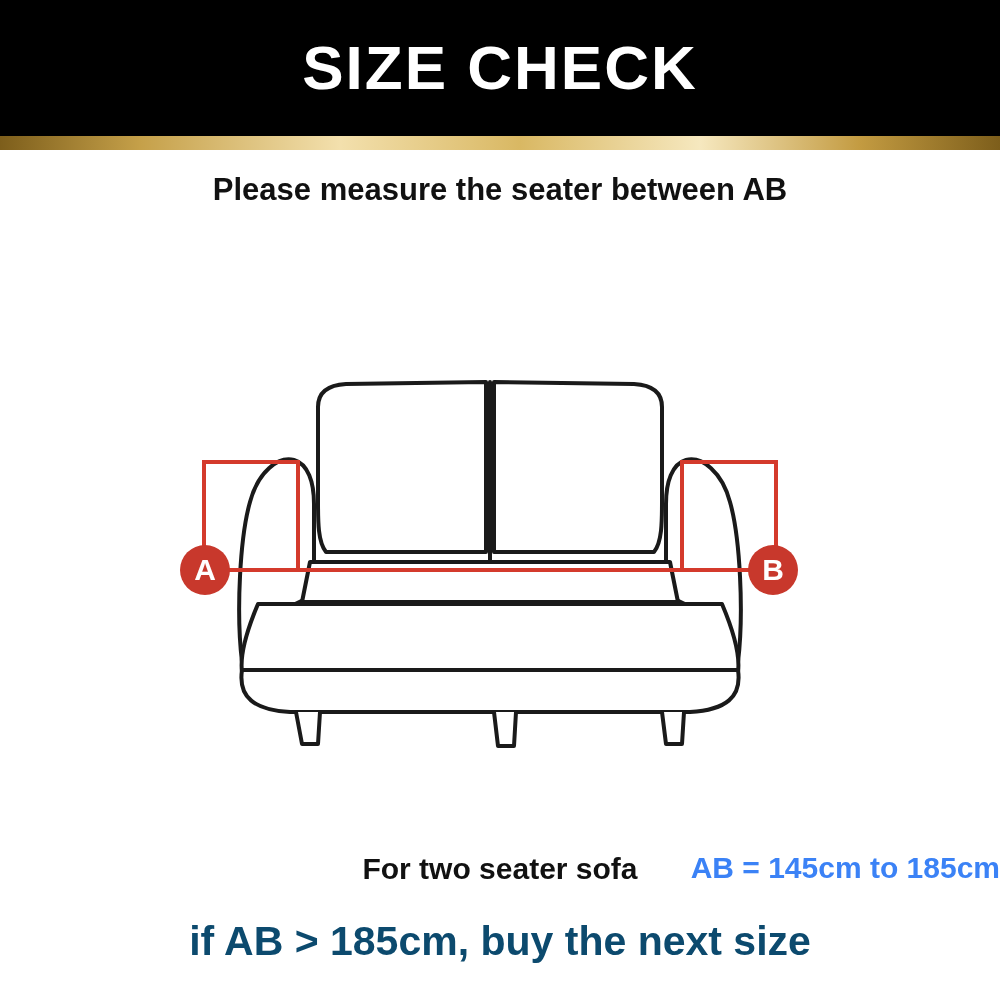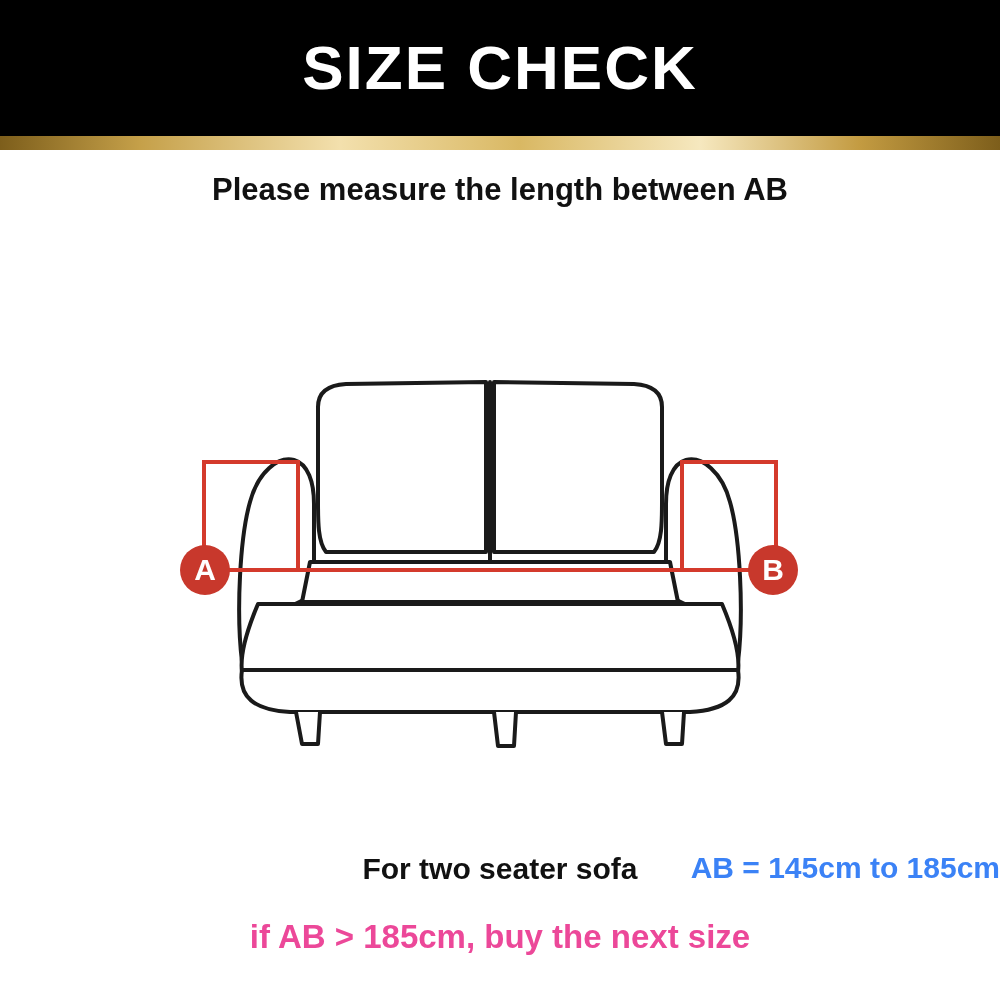--- a/index.html
+++ b/index.html
@@ -120,37 +120,37 @@
     font-size: 30px;
     font-weight: bold;
     color: #3b82f6;
   }
   .caption-3 {
     position: absolute;
     left: 0;
     top: 918px;
     width: 1000px;
     text-align: center;
-    font-size: 33px;
+    font-size: 41px;
     font-weight: bold;
-    color: #ec4899;
+    color: #0c4a6e;
   }
 </style>
 </head>
 <body>
 
 <div class="page">
 
   <div class="header-band">
     <div class="header-title">SIZE CHECK</div>
   </div>
 
   <div class="gold-rule"></div>
 
-  <div class="instruction">Please measure the length between AB</div>
+  <div class="instruction">Please measure the seater between AB</div>
 
   <div class="illustration">
     <svg viewBox="0 0 700 400" xmlns="http://www.w3.org/2000/svg">
 
       <g fill="#ffffff" stroke="#1a1a1a" stroke-width="4" stroke-linejoin="round" stroke-linecap="round">
 
         <path d="M168 55 C168 40 178 33 196 32 L336 30 L336 200 L176 200 C168 190 168 170 168 150 Z"></path>
         <path d="M344 30 L484 32 C502 33 512 40 512 55 L512 150 C512 170 512 190 504 200 L344 200 Z"></path>
 
         <path d="M92 310 C86 260 90 185 100 150 C108 120 128 104 144 108 C158 112 164 130 164 152 L164 245 C140 250 118 270 110 300 Z"></path>

